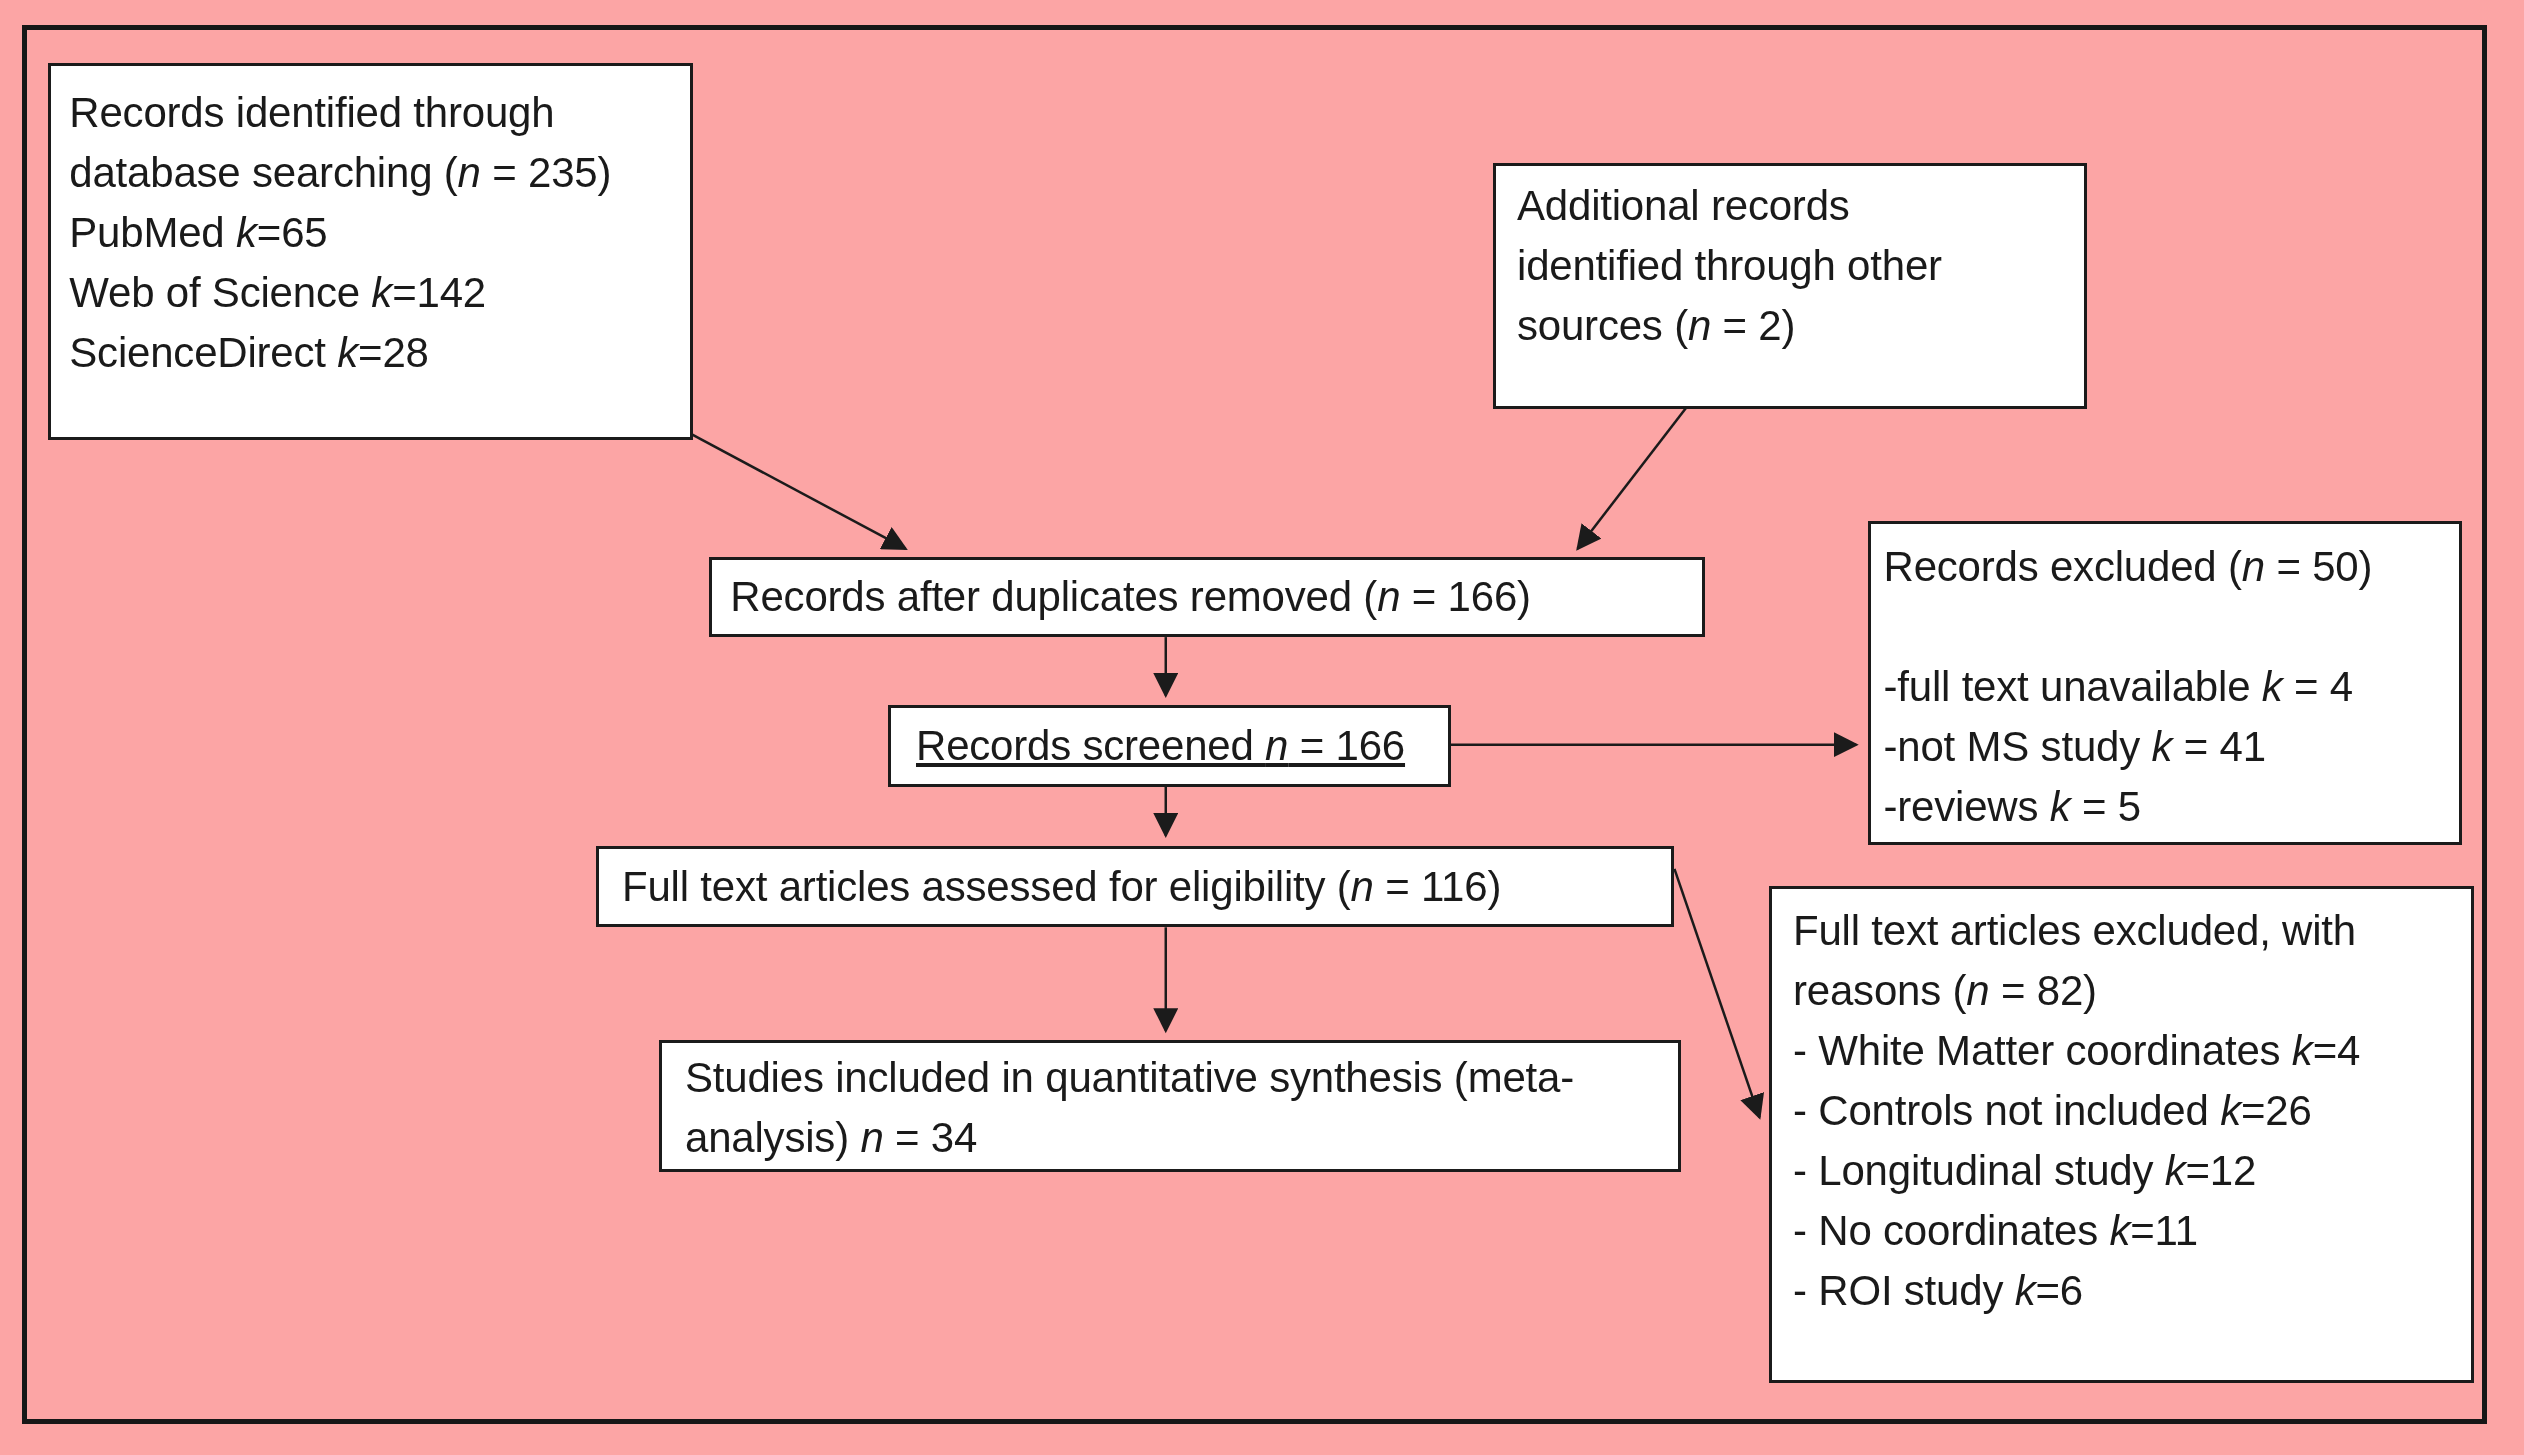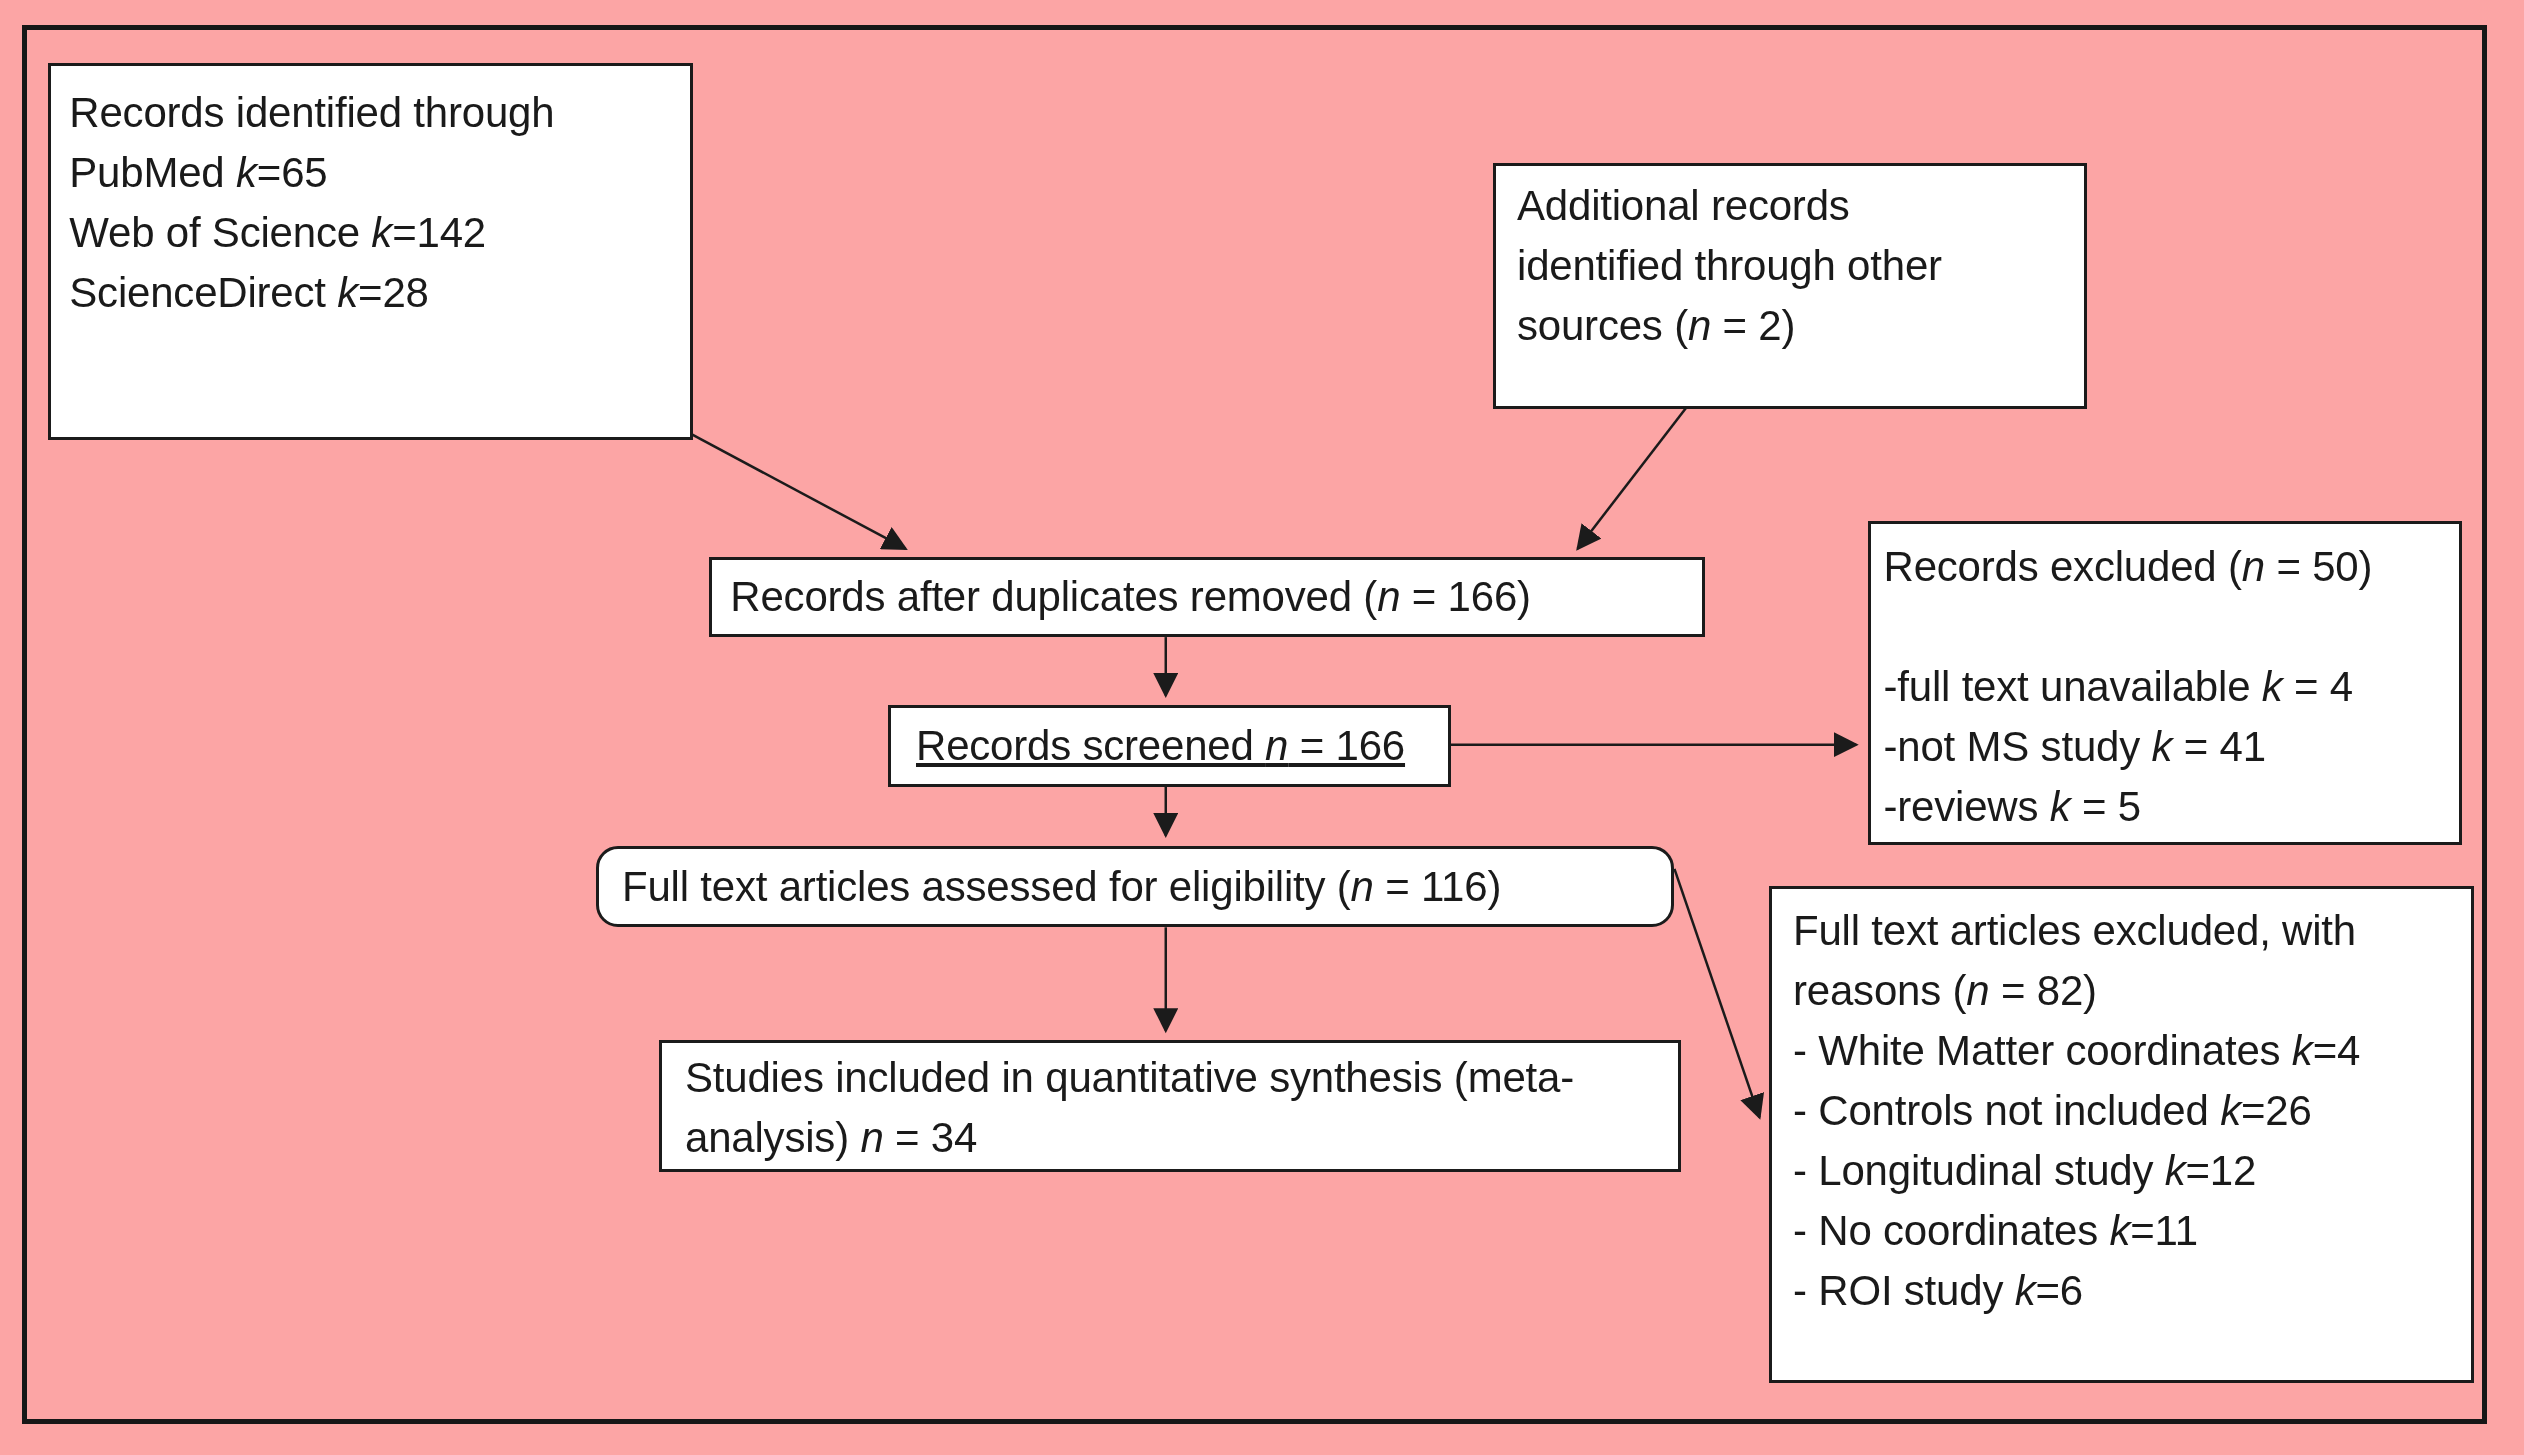--- a/index.html
+++ b/index.html
@@ -59,20 +59,21 @@
     <line x1="2062" y1="437" x2="1892" y2="658" marker-end="url(#ah)"></line>
     <line x1="1398" y1="764" x2="1398" y2="834" marker-end="url(#ah)"></line>
     <line x1="1740" y1="893" x2="2226" y2="893" marker-end="url(#ah)"></line>
     <line x1="1398" y1="943" x2="1398" y2="1002" marker-end="url(#ah)"></line>
     <line x1="1398" y1="1112" x2="1398" y2="1236" marker-end="url(#ah)"></line>
     <line x1="2008" y1="1042" x2="2110" y2="1340" marker-end="url(#ah)"></line>
   </svg>
 
   <div class="box" style="left:48px; top:63px; width:645px; height:377px; padding:16.7px 18.3px;">
     <span class="line"><span>Records identified through</span></span>
+    <span class="line"><span>database searching (</span><span class="it">n</span><span> = 235)</span></span>
     <span class="line"><span>PubMed </span><span class="it">k</span><span>=65</span></span>
     <span class="line"><span>Web of Science </span><span class="it">k</span><span>=142</span></span>
     <span class="line"><span>ScienceDirect </span><span class="it">k</span><span>=28</span></span>
   </div>
 
   <div class="box" style="left:1493px; top:163px; width:594px; height:246px; padding:10px 21px;">
     <span class="line"><span>Additional records</span></span>
     <span class="line"><span>identified through other</span></span>
     <span class="line"><span>sources (</span><span class="it">n</span><span> = 2)</span></span>
   </div>
@@ -86,21 +87,21 @@
   </div>
 
   <div class="box" style="left:1868px; top:521px; width:594px; height:324px; padding:13.3px 12.5px;">
     <span class="line"><span>Records excluded (</span><span class="it">n</span><span> = 50)</span></span>
     <span class="line spacer"></span>
     <span class="line"><span>-full text unavailable </span><span class="it">k</span><span> = 4</span></span>
     <span class="line"><span>-not MS study </span><span class="it">k</span><span> = 41</span></span>
     <span class="line"><span>-reviews </span><span class="it">k</span><span> = 5</span></span>
   </div>
 
-  <div class="box vcenter" style="left:596px; top:846px; width:1078px; height:81px; padding-left:23px;border-radius:22px;">
+  <div class="box vcenter" style="left:596px; top:846px; width:1078px; height:81px; padding-left:23px;">
     <span class="line"><span>Full text articles assessed for eligibility (</span><span class="it">n</span><span> = 116)</span></span>
   </div>
 
   <div class="box" style="left:1769px; top:886px; width:705px; height:497px; padding:11.7px 21px;">
     <span class="line"><span>Full text articles excluded, with</span></span>
     <span class="line"><span>reasons (</span><span class="it">n</span><span> = 82)</span></span>
     <span class="line li">
       <span class="marker">-</span>
       <span><span>White Matter coordinates </span><span class="it">k</span><span>=4</span></span>
     </span>

